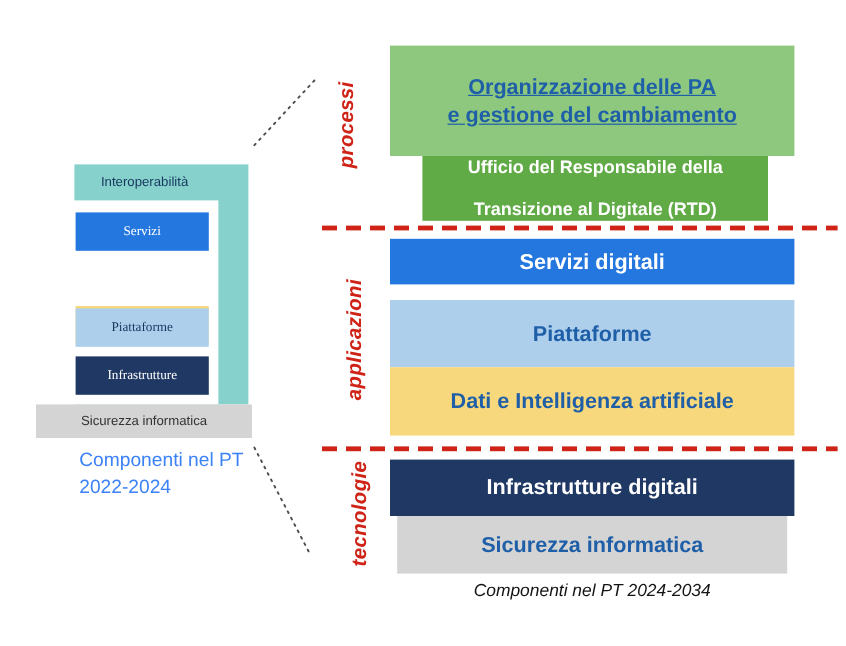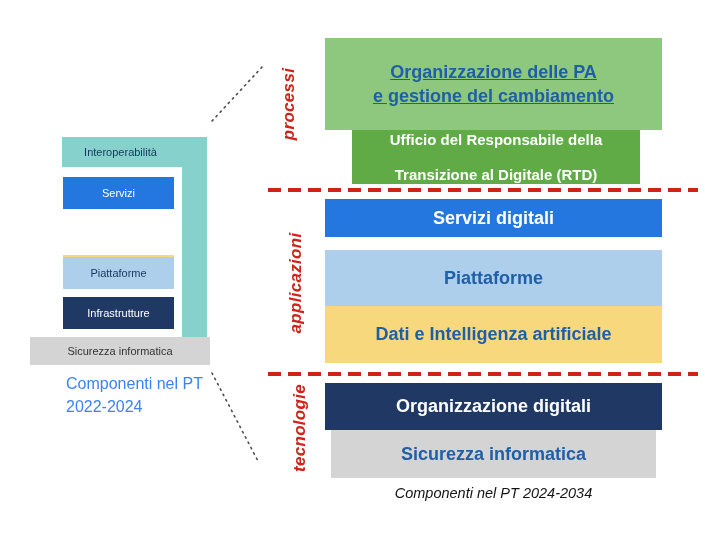--- a/index.html
+++ b/index.html
@@ -57,21 +57,21 @@
   }
   .vlabel-processi     { left:224px; top:92px;  }
   .vlabel-applicazioni { left:231px; top:271px; }
   .vlabel-tecnologie   { left:235px; top:416px; }
 
   
   .teal-box   { left:62px; top:137px; width:145px; height:200px; background:var(--c-teal,#86d1cb); }
   .interop-label { left:62px; top:137px; width:117px; height:30px;
                  color:#17375e; font-size:11px; }
   .white-box  { left:55px; top:167px; width:127px; height:170px; background:#ffffff; }
-  .mini-bar   { left:63px; width:111px; height:32px; font-size:11px; }
+  .mini-bar   { left:63px; width:111px; height:32px; font-size:11px;font-family:Liberation Serif, serif; }
   .mini-servizi        { top:177px; background:var(--c-blue,#2577e0);    color:#ffffff; }
   .mini-dati           { top:217px; background:var(--c-yellow,#f8d87c);  color:#333333;margin-top:38px; }
   .mini-piattaforme    { top:257px; background:var(--c-lightblue,#aecfec); color:#17375e; }
   .mini-infrastrutture { top:297px; background:var(--c-navy,#1f3864);    color:#ffffff; }
   .mini-gray  { left:30px; top:337px; width:180px; height:28px;
                  background:var(--c-gray,#d4d4d4); color:#333333; font-size:11px; }
   .left-caption { left:66px; top:372px; width:170px;
                  font-size:16px; line-height:1.45; color:#3b82f6; }
 
   .connectors { position:absolute; left:0; top:0; pointer-events:none; }
@@ -118,19 +118,19 @@
     <span>Ufficio del Responsabile della</span>
     <span>Transizione al Digitale (RTD)</span>
   </div>
 
   <div class="box blue-box">Servizi digitali</div>
 
   <div class="box ltblue-box">Piattaforme</div>
 
   <div class="box yellow-box">Dati e Intelligenza artificiale</div>
 
-  <div class="box navy-box">Organizzazione digitali</div>
+  <div class="box navy-box">Infrastrutture digitali</div>
 
   <div class="box gray-box">Sicurezza informatica</div>
 
   <div class="abs right-caption">Componenti nel PT 2024-2034</div>
 
 </div>
 
 </body></html>

